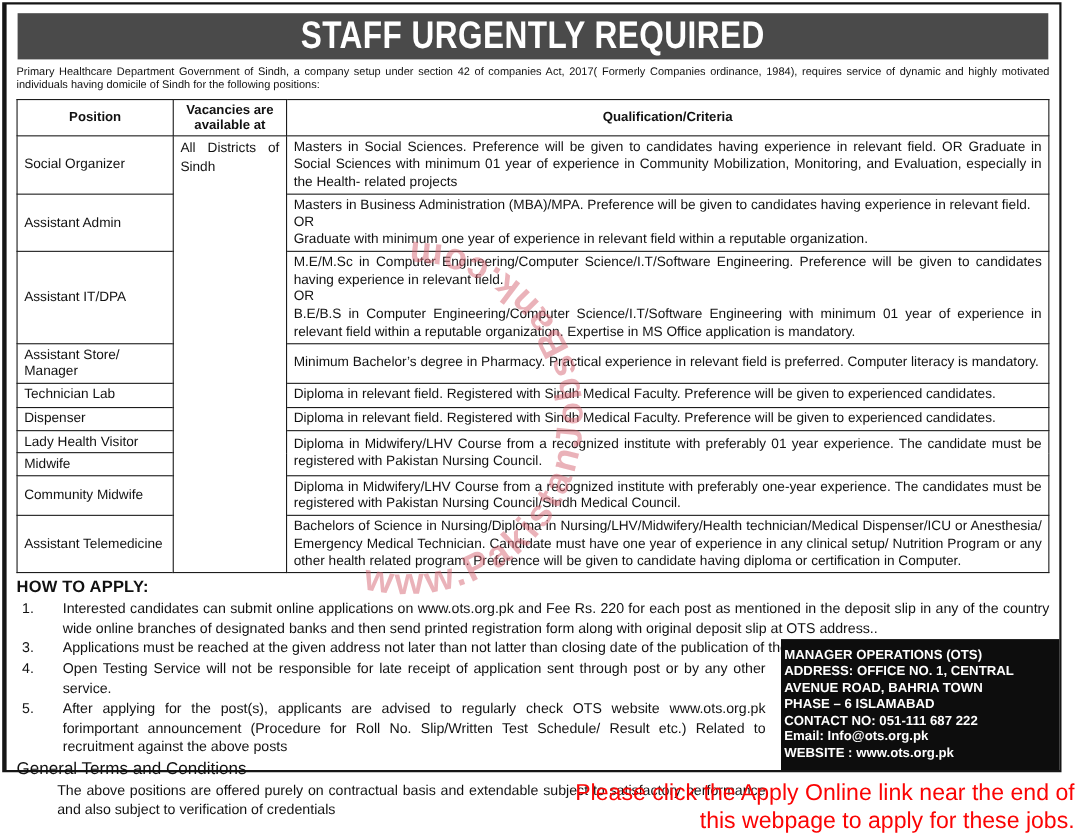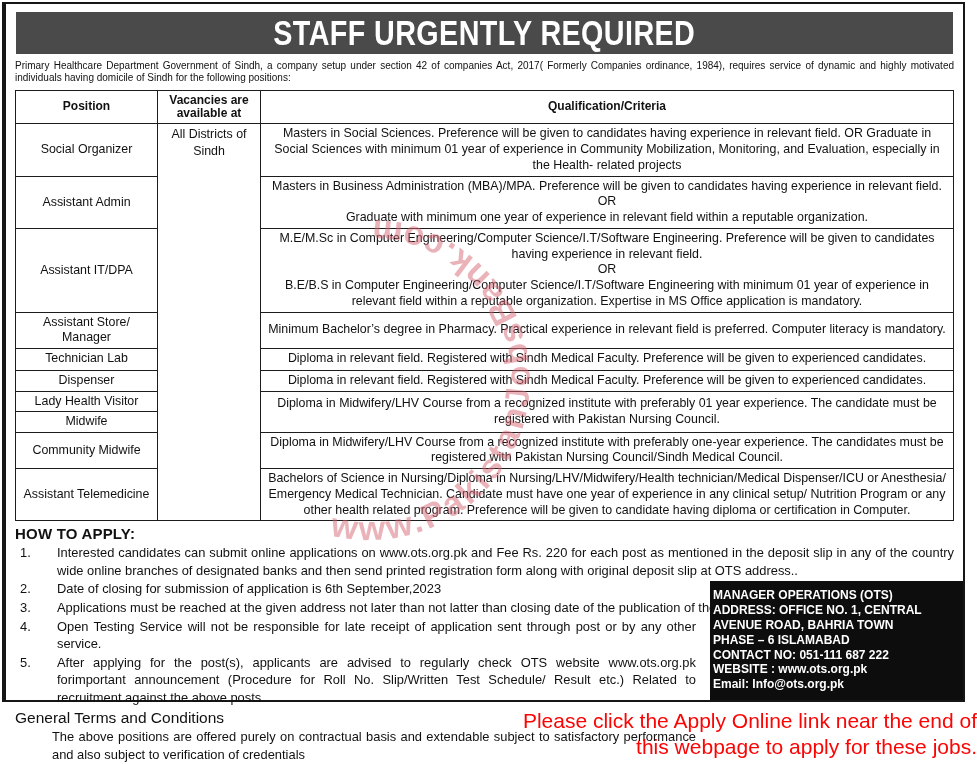--- a/index.html
+++ b/index.html
@@ -61,21 +61,21 @@
     border: 1.6px solid #1c1c1c;
   }
   table.jobs th {
     font-weight: bold;
     text-align: center;
     font-size: 12px;
     line-height: 1.15;
     padding: 2px 4px;
     height: 28px;
   }
-  table.jobs td { padding: 2px 6px; text-align: center; }
+  table.jobs td { padding: 2px 6px; }
   td.pos {
     vertical-align: middle;
     white-space: pre-line;
     line-height: 1.25;
   }
   td.vac {
     vertical-align: top;
     text-align: justify;
     padding-top: 4px;
     line-height: 1.3;
@@ -236,38 +236,37 @@
         <td class="pos">Assistant Telemedicine</td>
         <td class="qual">Bachelors of Science in Nursing/Diploma in Nursing/LHV/Midwifery/Health technician/Medical Dispenser/ICU or Anesthesia/ Emergency Medical Technician. Candidate must have one year of experience in any clinical setup/ Nutrition Program or any other health related program. Preference will be given to candidate having diploma or certification in Computer.</td>
       </tr>
     </tbody>
   </table>
 
   <div class="howto">
     <div class="howto-heading">HOW TO APPLY:</div>
     <div class="apply-list">
       <div class="apply-item"><span class="num">1.</span><span>Interested candidates can submit online applications on www.ots.org.pk  and Fee Rs. 220 for each post as mentioned in the deposit slip in any of the country wide online branches of designated banks and then send printed registration form along with original deposit slip at OTS address..</span></div>
-      <div class="apply-item"><span class="num">2.</span><span>Date of closing for submission of application is 6th September,2023</span></div>
       <div class="apply-item"><span class="num">3.</span><span>Applications must be reached at the given address not later than not latter than closing date of the publication of the advertisement</span></div>
       <div class="apply-item constrained"><span class="num">4.</span><span>Open Testing Service will not be responsible for late receipt of application sent through post or by any other service.</span></div>
       <div class="apply-item constrained"><span class="num">5.</span><span>After applying for the post(s), applicants are advised to regularly check OTS website www.ots.org.pk  forimportant announcement (Procedure for Roll No. Slip/Written Test Schedule/ Result etc.) Related to recruitment against the above posts</span></div>
     </div>
 
     <div class="terms-heading">General Terms and Conditions</div>
     <div class="terms-body">The above positions are offered purely on contractual basis and extendable subject to satisfactory performance and also subject to verification of credentials</div>
   </div>
 
   <div class="contact-box">
     <div>MANAGER OPERATIONS (OTS)</div>
     <div>ADDRESS: OFFICE NO. 1, CENTRAL</div>
     <div>AVENUE ROAD, BAHRIA TOWN</div>
     <div>PHASE – 6 ISLAMABAD</div>
     <div>CONTACT NO: 051-111 687 222</div>
+    <div>Email: Info@ots.org.pk</div>
     <div>WEBSITE : www.ots.org.pk</div>
-    <div>Email: Info@ots.org.pk</div>
   </div>
 
 </div>
 
 <svg class="watermark-svg" viewBox="0 0 977 764" xmlns="http://www.w3.org/2000/svg">
   <defs>
     <path id="wm-arc" d="M 330 535 A 160 160 0 1 0 330 225" fill="none"></path>
   </defs>
   <text font-family="Liberation Sans, sans-serif" font-size="34" font-weight="bold" letter-spacing="3" fill="#d76875" opacity="0.5">
     <textPath href="#wm-arc">www.PakistanJobsBank.com</textPath>

